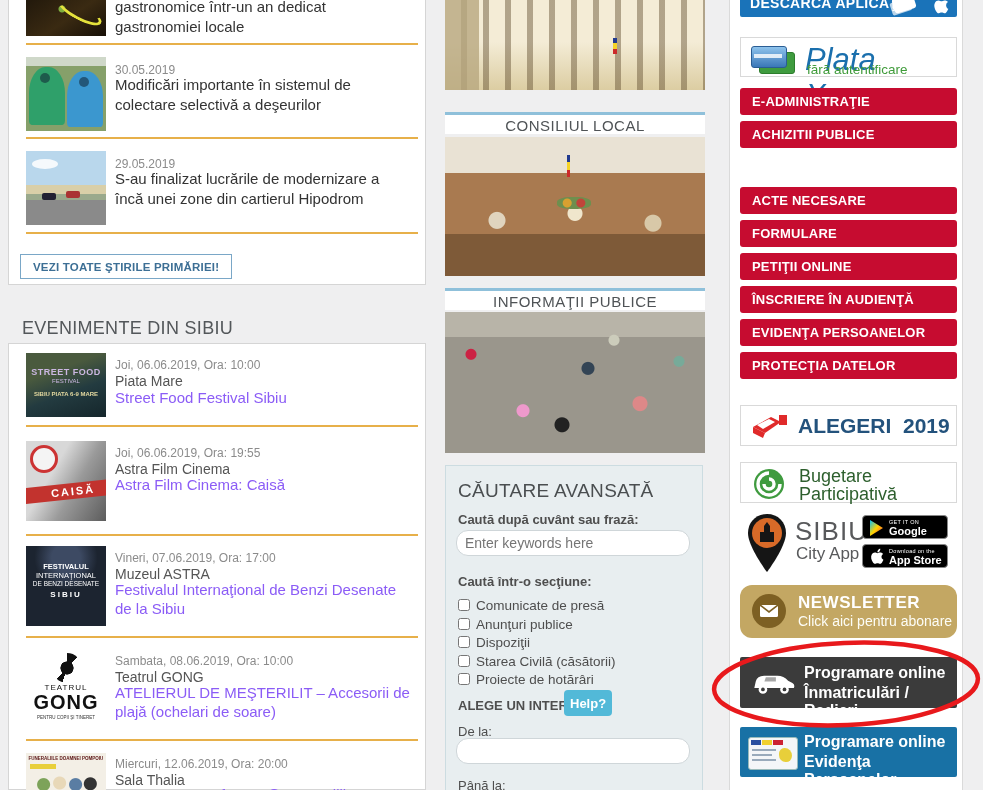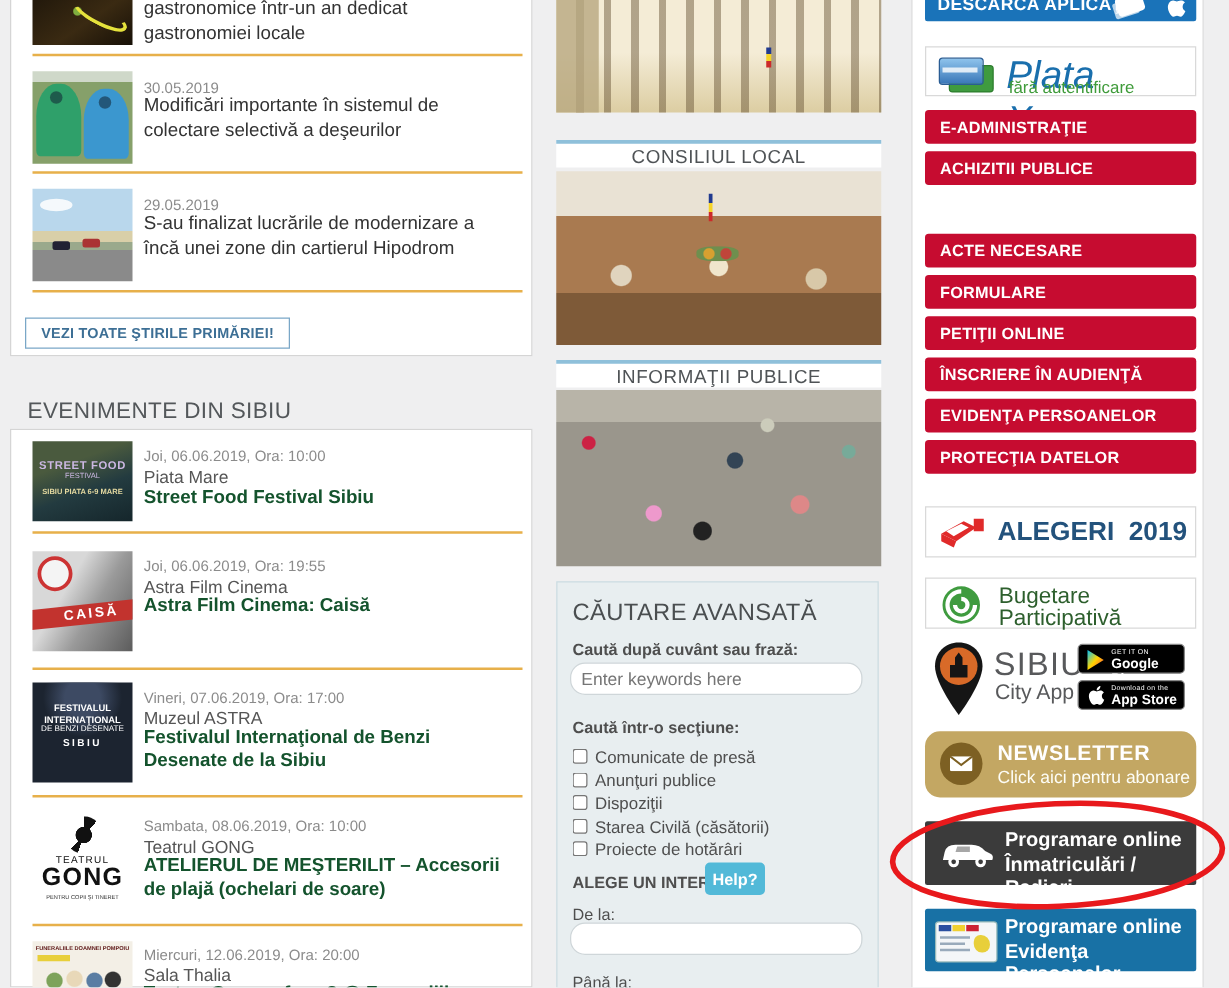--- a/index.html
+++ b/index.html
@@ -4,21 +4,21 @@
 <style>
   html,body{margin:0;padding:0;background:#efeff0;font-family:"Liberation Sans","DejaVu Sans",sans-serif;}
   .screen{position:relative;width:983px;height:790px;overflow:hidden;background:#efeff0;}
   .abs{position:absolute;}
   .panel{position:absolute;background:#fff;border:1px solid #d5d5d5;box-sizing:border-box;}
   .sep{position:absolute;left:17px;width:392px;height:0;border-top:2px solid #e7b04a;}
   .thumb{position:absolute;left:17px;width:80px;overflow:hidden;background:#ccc;}
   .date{position:absolute;left:106px;font-size:12px;color:#8b8b8b;}
   .ntitle{position:absolute;left:106px;right:14px;font-size:15px;line-height:20px;color:#333;}
   .eloc{position:absolute;left:106px;font-size:14px;color:#555;}
-  .etitle{position:absolute;left:106px;right:12px;font-size:15px;line-height:19px;font-weight:bold;color:#14532d;}
+  .etitle{position:absolute;left:106px;right:12px;font-size:15px;line-height:19px;font-weight:normal;color:#8b5cf6;}
   .band{position:absolute;left:445px;width:260px;height:22px;background:#fff;border-top:3px solid #8fc0da;text-align:center;font-size:15px;letter-spacing:.5px;color:#4f5356;line-height:22px;box-sizing:border-box;}
   .midimg{position:absolute;left:445px;width:260px;}
   .redbtn{position:absolute;left:740px;width:217px;height:27px;background:#c60c30;border-radius:3px;color:#fff;font-weight:bold;font-size:13px;line-height:27px;padding-left:12px;box-sizing:border-box;letter-spacing:.2px;cursor:pointer;}
   .banner{position:absolute;left:740px;width:217px;box-sizing:border-box;}
   .white-banner{background:#fff;border:1px solid #d9d9d9;}
   .slabel{position:absolute;left:12px;font-size:13px;font-weight:bold;color:#4e4e4e;}
   .checkrow{position:absolute;left:12px;height:16px;font-size:13.5px;color:#4e4e4e;display:flex;align-items:center;gap:6px;}
   .checkrow input{width:12px;height:12px;margin:0;}
   .sinput{position:absolute;left:10px;width:234px;height:26px;border:1px solid #cfd6d9;border-radius:12px;background:#fff;font-size:14px;color:#555;padding:0 8px;box-sizing:border-box;}
   .badge{position:absolute;left:862px;width:86px;height:24px;background:#000;border:1px solid #888;border-radius:4px;color:#fff;box-sizing:border-box;}
@@ -79,21 +79,21 @@
       <div style="position:absolute;left:4px;top:4px;width:22px;height:22px;background:#f4f4f4;border:3px solid #c33;border-radius:50%;"></div>
       <div style="position:absolute;left:-8px;top:42px;width:110px;height:16px;background:#c2332e;transform:rotate(-6deg);color:#fff;font-weight:bold;font-size:11px;text-align:center;line-height:16px;letter-spacing:2px;">CAISĂ</div>
     </div>
     <div class="date" style="top:102px;">Joi, 06.06.2019, Ora: 19:55</div>
     <div class="eloc" style="top:117px;">Astra Film Cinema</div>
     <div class="etitle" style="top:131px;">Astra Film Cinema: Caisă</div>
     <div class="sep" style="top:190px;"></div>
 
     <div class="thumb" style="top:202px;height:80px;background:radial-gradient(circle at 50% 15%,#3d4a63 0 18%,transparent 40%),#1c2430;">
       <div class="tinytxt" style="top:16px;font-size:7.5px;font-weight:bold;">FESTIVALUL</div>
-      <div class="tinytxt" style="top:25px;font-size:7.5px;font-weight:bold;">INTERNAŢIONAL</div>
+      <div class="tinytxt" style="top:25px;font-size:7.5px;font-weight:normal;">INTERNAŢIONAL</div>
       <div class="tinytxt" style="top:34px;font-size:6.5px;">DE BENZI DESENATE</div>
       <div class="tinytxt" style="top:44px;font-size:8px;font-weight:bold;letter-spacing:2px;">SIBIU</div>
     </div>
     <div class="date" style="top:207px;">Vineri, 07.06.2019, Ora: 17:00</div>
     <div class="eloc" style="top:222px;">Muzeul ASTRA</div>
     <div class="etitle" style="top:236px;">Festivalul Internaţional de Benzi Desenate de la Sibiu</div>
     <div class="sep" style="top:292px;"></div>
 
     <div class="thumb" style="top:305px;height:77px;background:#fff;">
       <div style="position:absolute;left:26px;top:4px;width:30px;height:30px;background:radial-gradient(circle,#111 30%,transparent 32%),conic-gradient(#111 0 12%,transparent 12% 55%,#111 55% 62%,transparent 62%);border-radius:50%;"></div>

